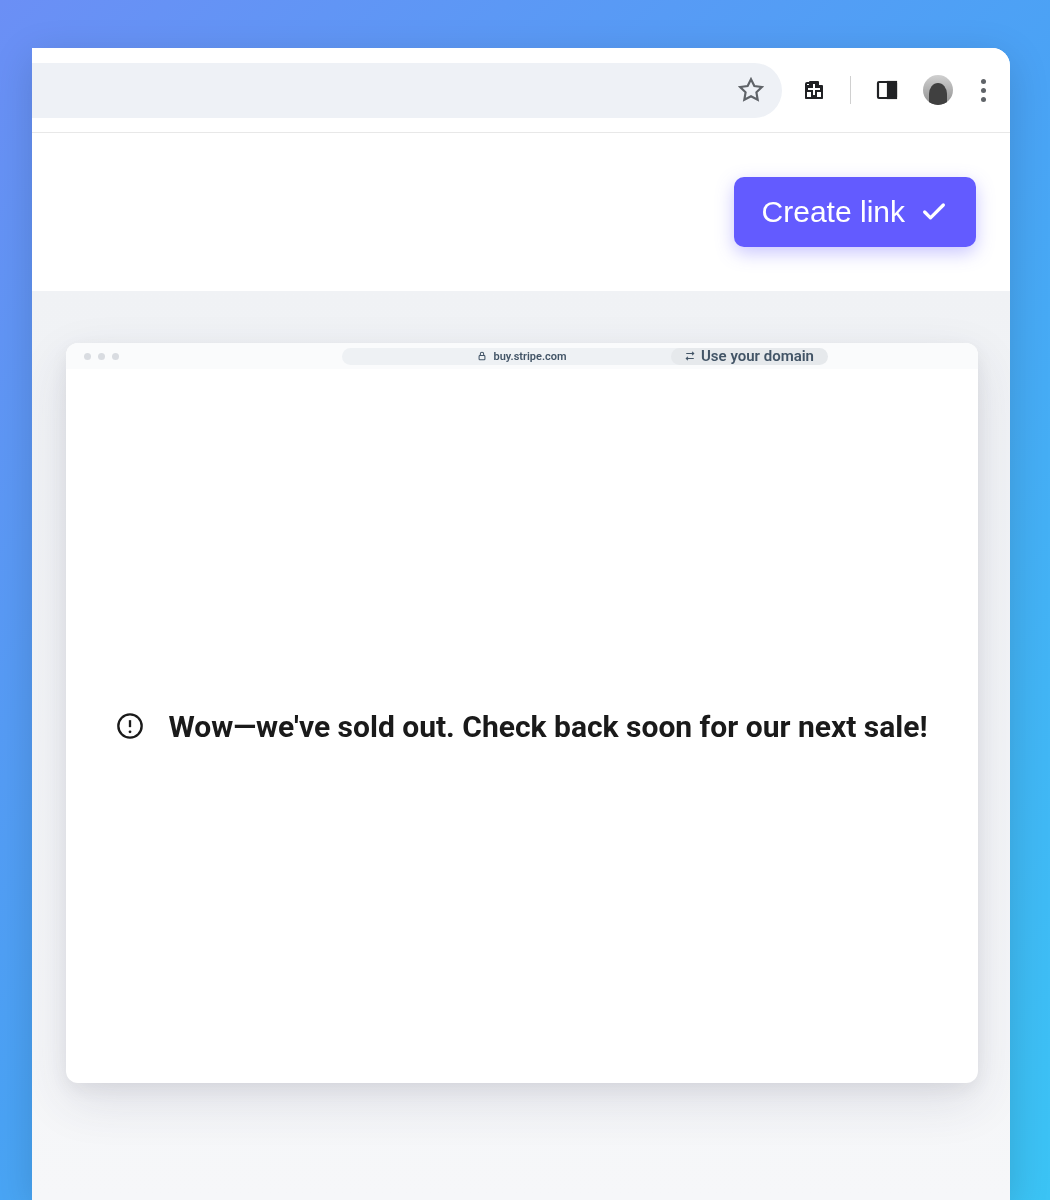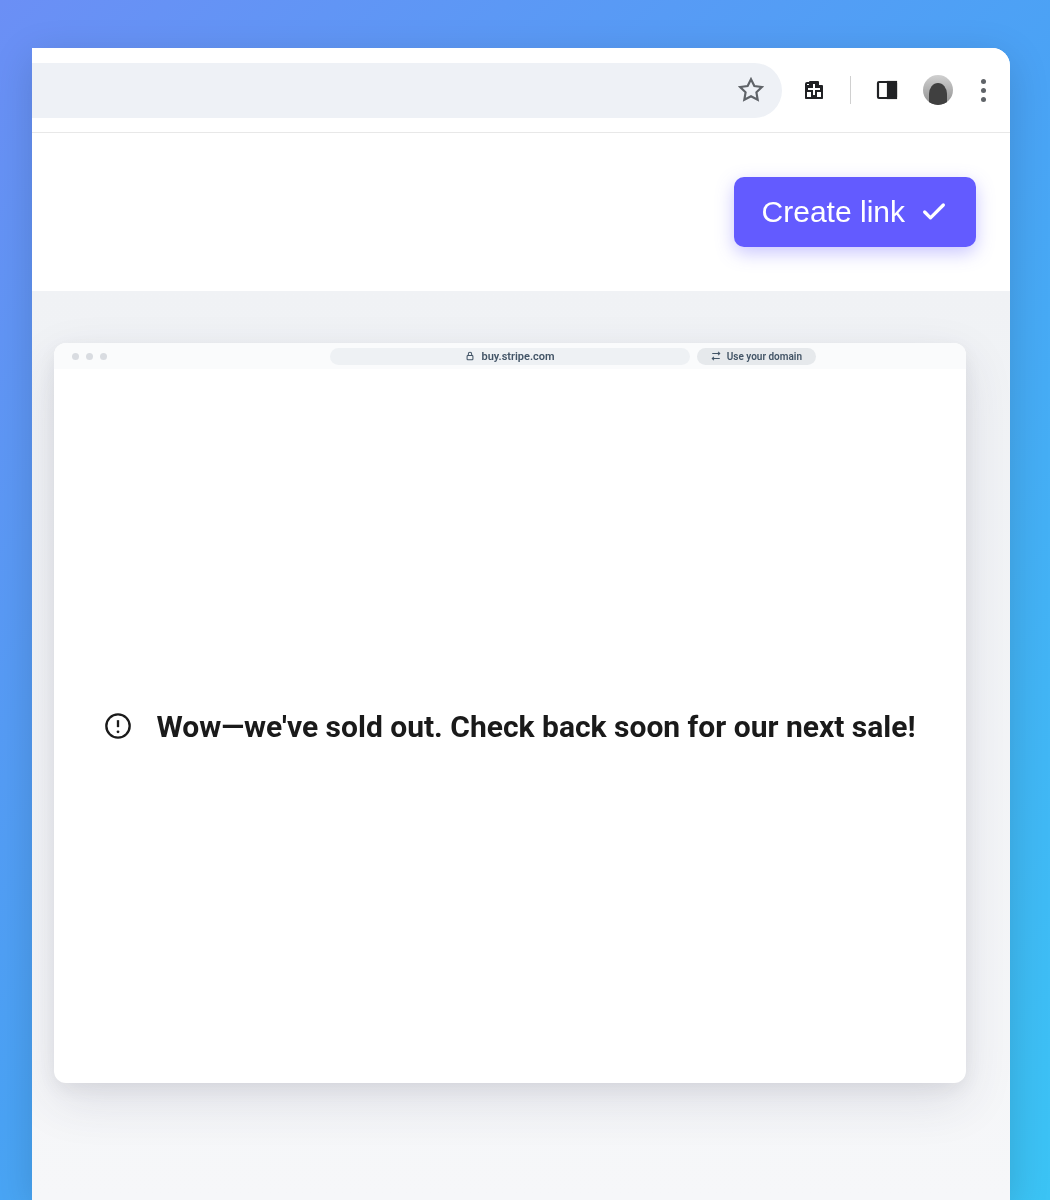--- a/index.html
+++ b/index.html
@@ -114,21 +114,21 @@
       font-size: 30px;
       font-weight: 500;
       display: flex;
       align-items: center;
       gap: 15px;
       cursor: pointer;
       box-shadow: 0 6px 18px rgba(99, 91, 255, 0.35);
     }
     .preview-area {
       background: linear-gradient(180deg, #f0f2f5 0%, #f6f7f9 100%);
-      padding: 52px 0 0 22px;
+      padding: 52px 0 0 34px;
       height: calc(100% - 243px);
     }
     .preview-window {
       width: 912px;
       height: 740px;
       background: #ffffff;
       border-radius: 12px;
       box-shadow: 0 18px 50px rgba(50,50,93,.12), 0 6px 18px rgba(0,0,0,.06);
       overflow: hidden;
       display: flex;
@@ -175,21 +175,21 @@
       right: 150px;
       height: 17px;
       padding: 0 14px;
       background: #e6e9ec;
       border-radius: 10px;
       display: flex;
       align-items: center;
       gap: 6px;
     }
     .use-domain-text {
-      font-size: 10px;
+      font-size: 15px;
       font-weight: 600;
       color: #425466;
     }
     .preview-body {
       flex: 1;
       display: flex;
       flex-direction: row;
       align-items: center;
       justify-content: center;
       gap: 24px;

